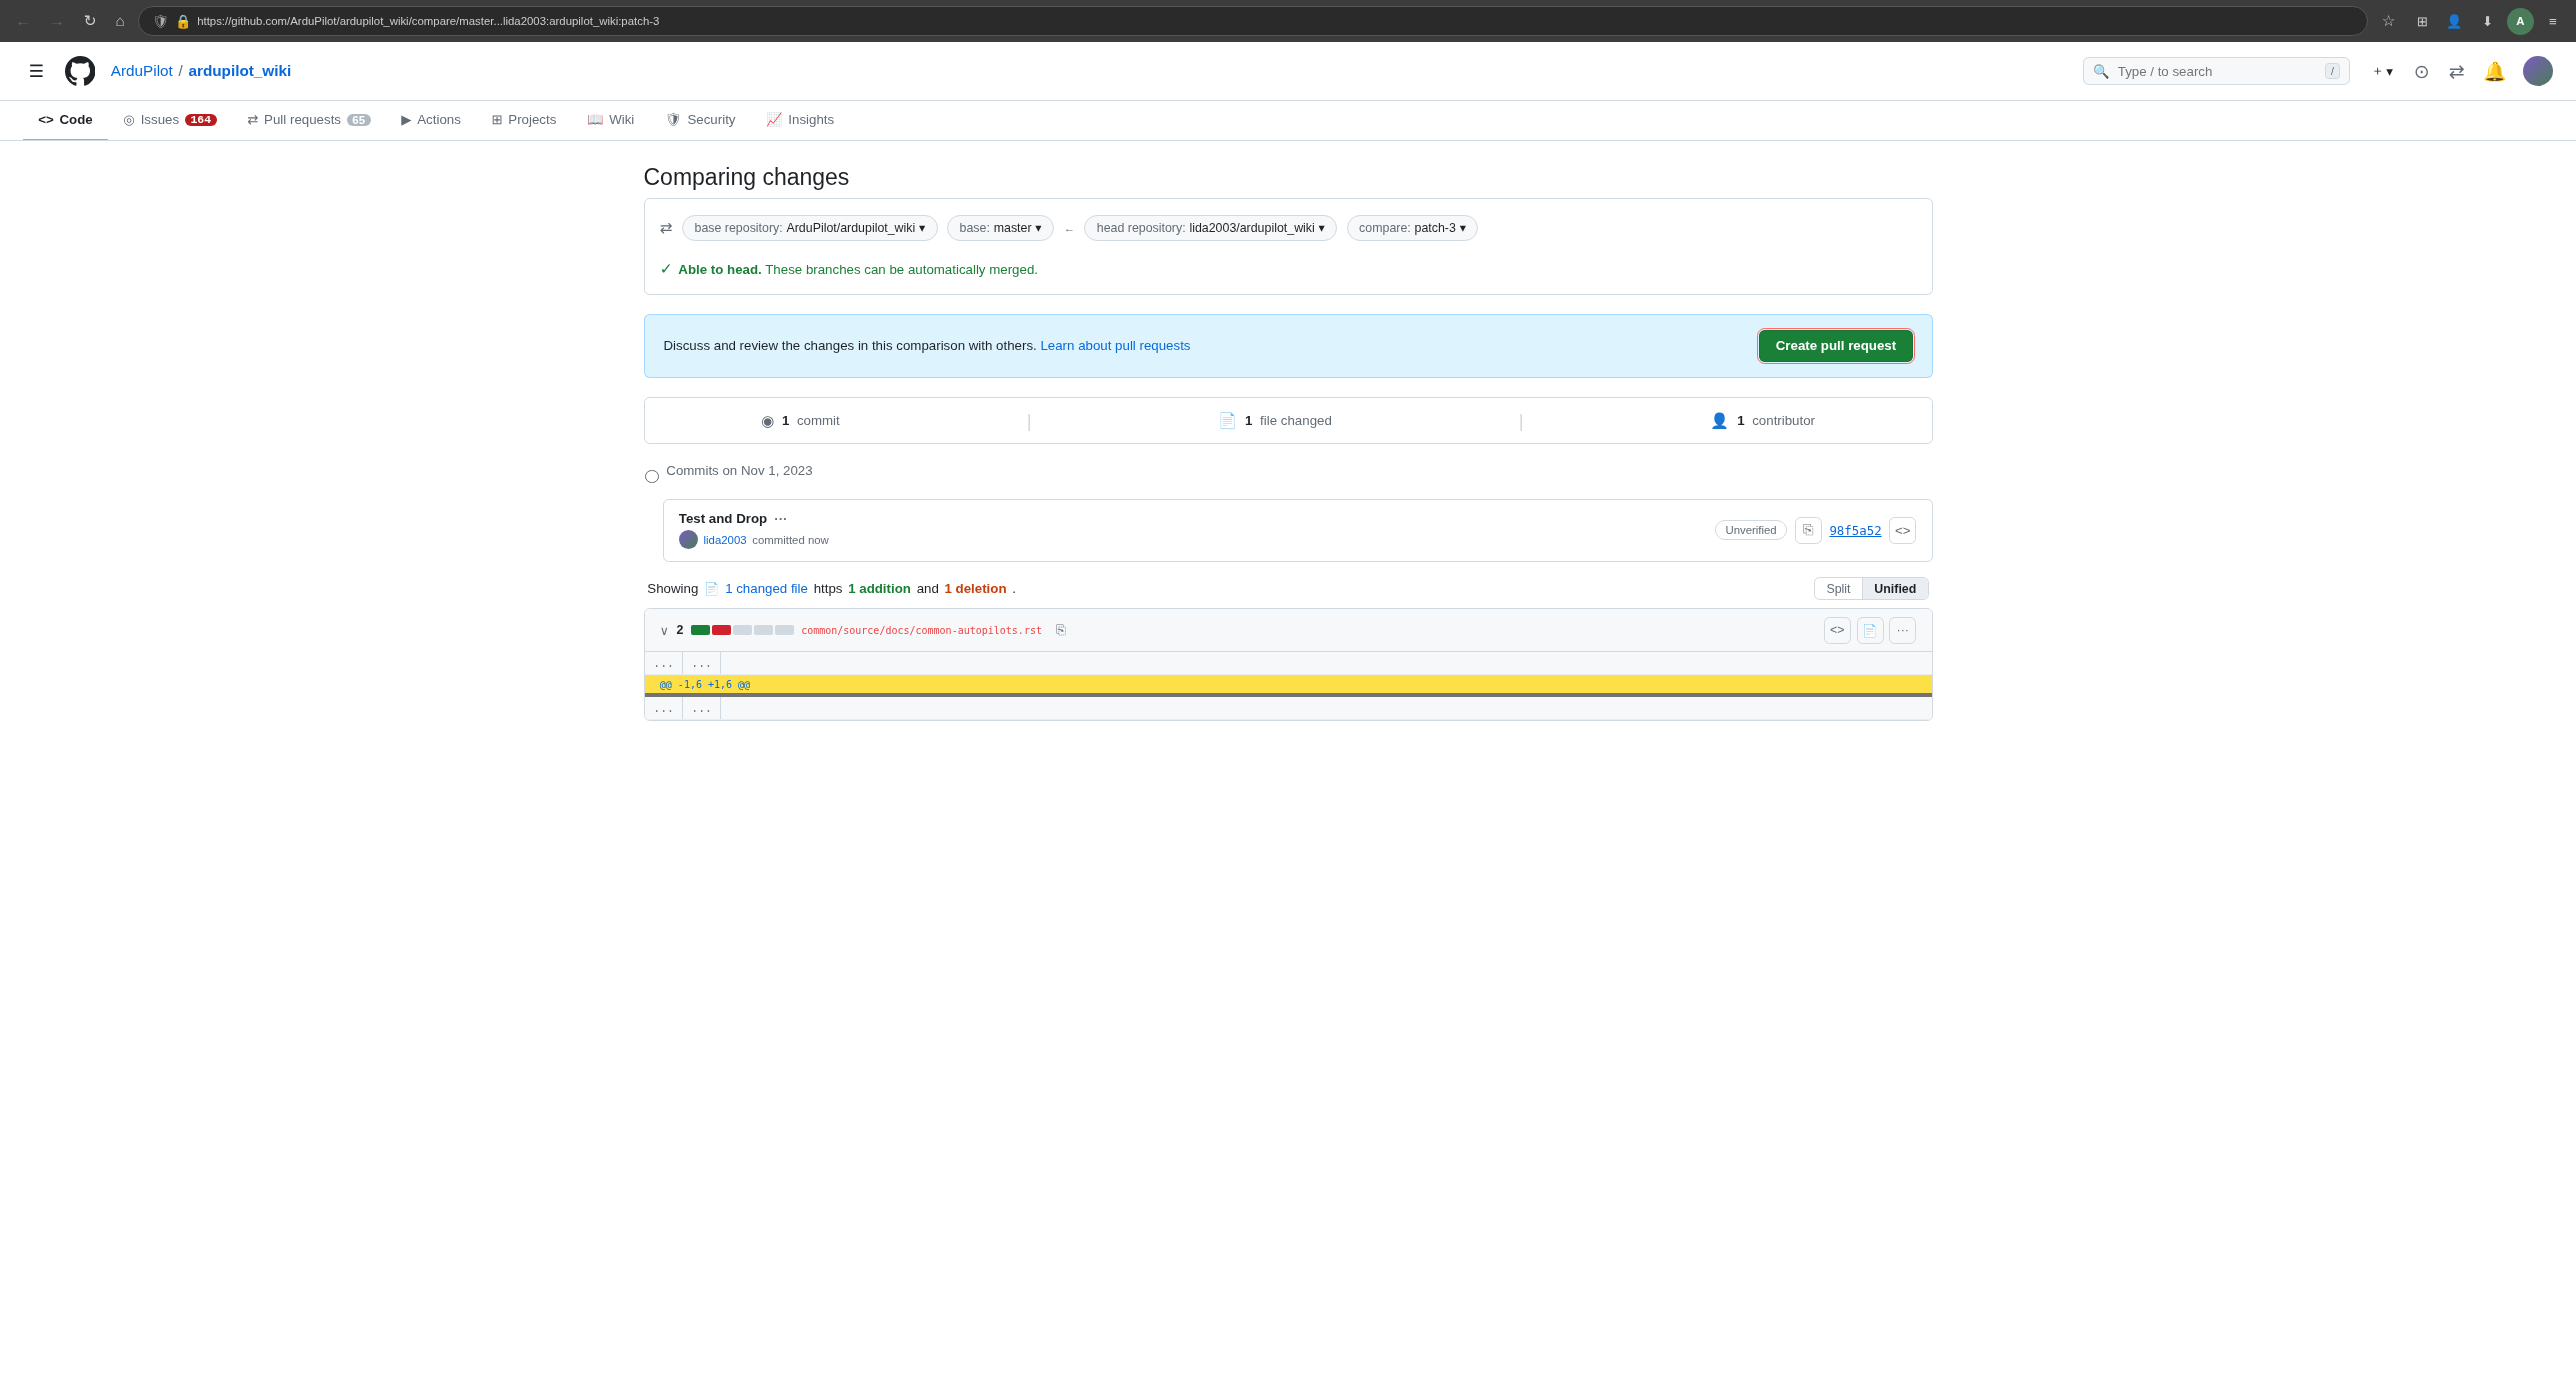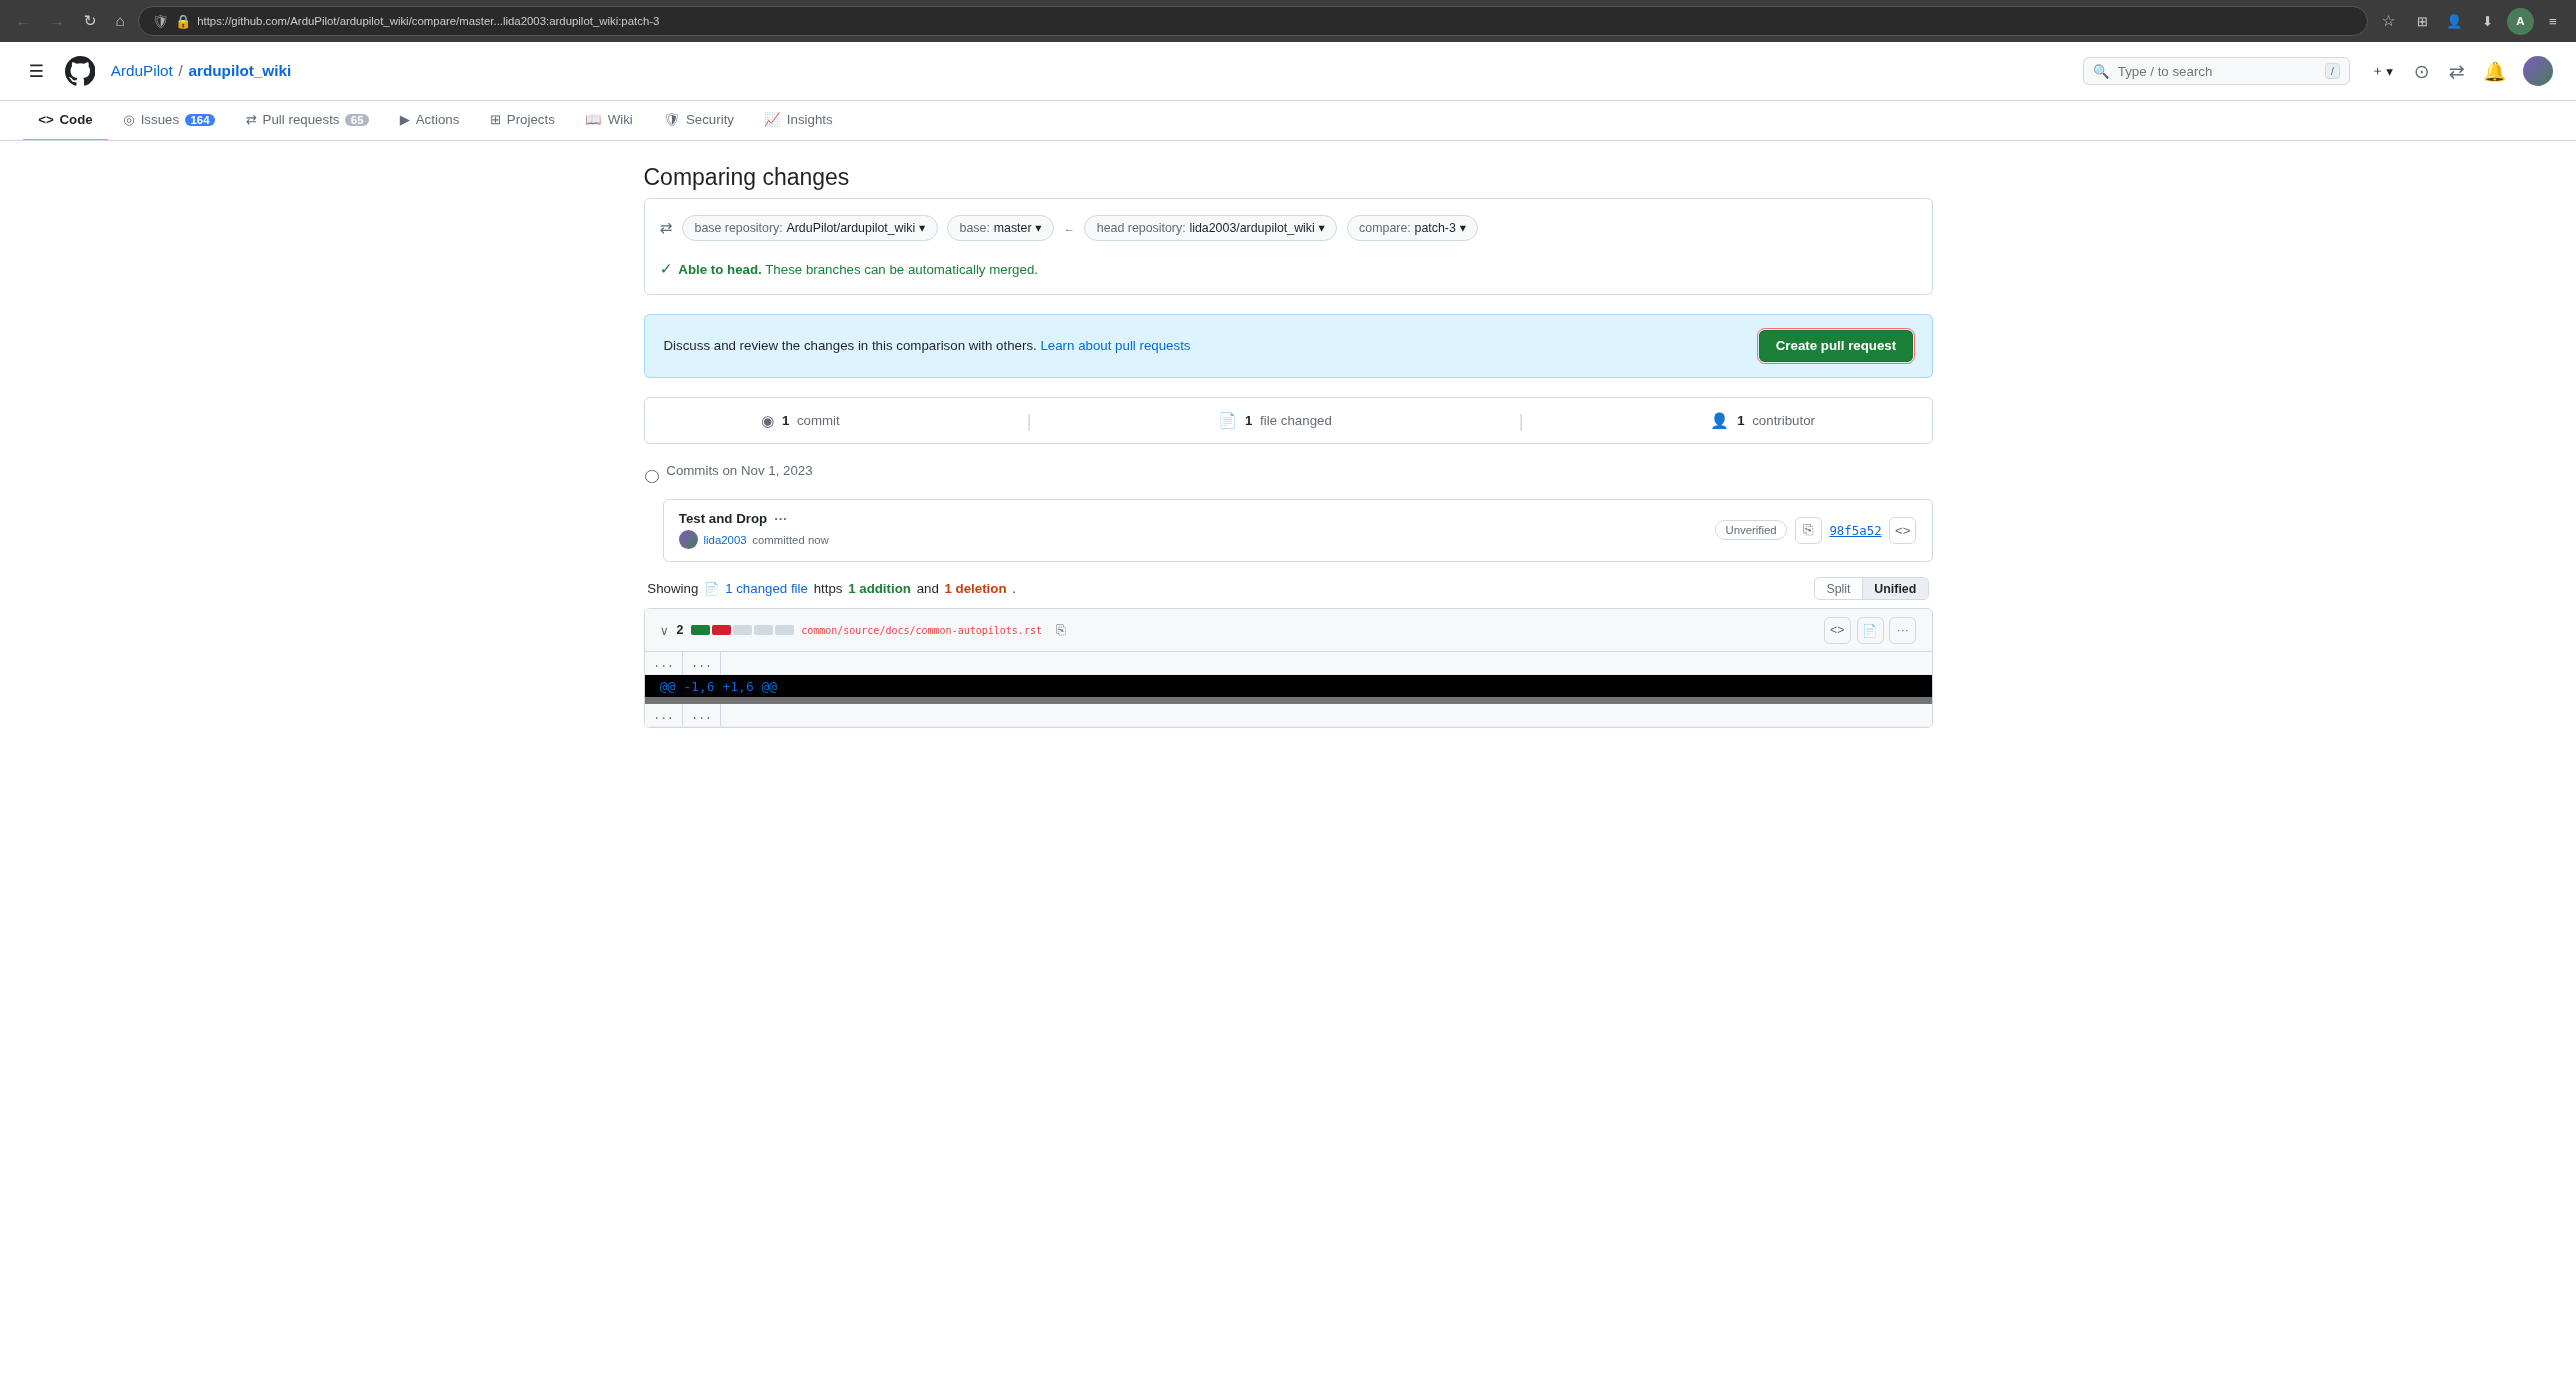--- a/index.html
+++ b/index.html
@@ -183,21 +183,21 @@
     .tab-badge {
       background: #afb8c1;
       color: #fff;
       border-radius: 19px;
       padding: 0 5.7px;
       font-size: 11.4px;
       font-weight: 600;
       min-width: 19px;
       text-align: center;
     }
-    .tab-badge.issues { background: #3b82f6; }
+    .tab-badge.issues { background: #b91c1c; font-family: Liberation Mono, monospace; }
 
     
     .main-content {
       max-width: 1335px;
       margin: 0 auto;
       padding: 23px 23px;
     }
 
     
     .page-title {
@@ -484,25 +484,25 @@
       font-size: 12.4px;
       color: #636c76;
     }
 
     
     .diff-content {
       font-family: monospace;
       font-size: 11.4px;
     }
     .diff-hunk-header {
-      background: #000000;
+      background: #fde047;
       color: #0969da;
       padding: 3.8px 15.3px;
-      font-size: 13px;
-      border-bottom: 7px solid #737373;
+      font-size: 10px;
+      border-bottom: 4px solid #737373;
     }
 
     
     .diff-ellipsis {
       display: flex;
       align-items: center;
       background: #f6f8fa;
       border-bottom: 1px solid #eaeef2;
     }
     .diff-ellipsis-nums {

